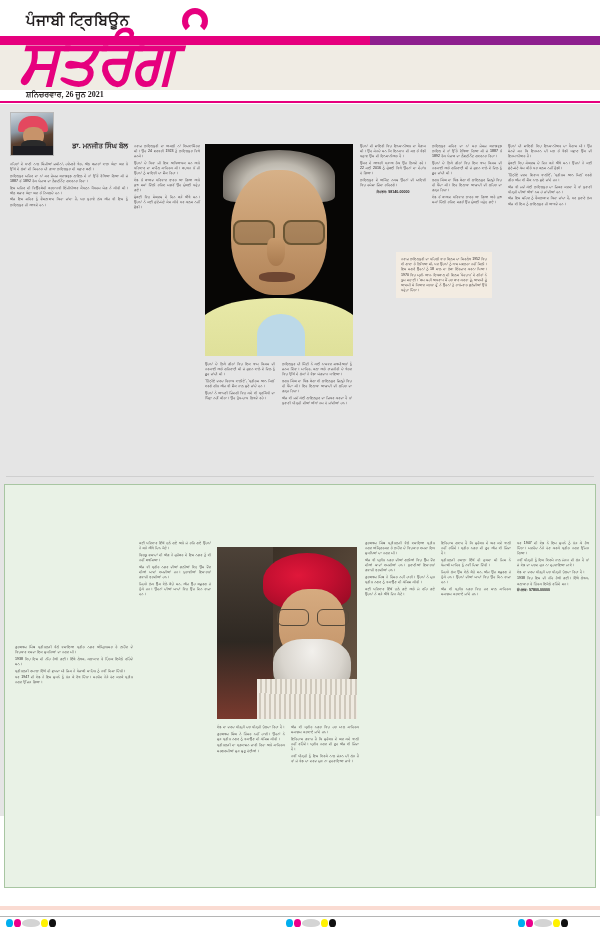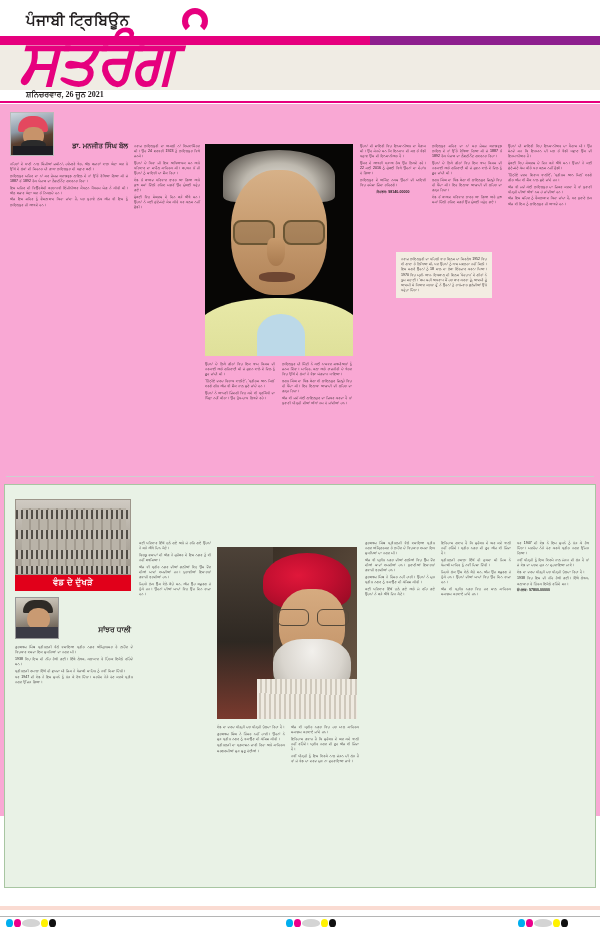--- a/index.html
+++ b/index.html
@@ -12,21 +12,21 @@
     width: 600px; height: 928px;
     font-family: "Liberation Sans", "DejaVu Sans", sans-serif;
     overflow: hidden;
     position: relative;
   }
 
   
   #page {
     width: 600px; height: 816px;
     position: relative;
-    background: #f9a8d4;
+    background: #e5e5e5;
   }
 
   
   #masthead {
     position: relative;
     height: 104px;
     background: #ffffff;
     padding: 0;
   }
   .mast-kicker {
@@ -489,38 +489,20 @@
       <p>ਅੱਜ ਇਸ ਸ਼ਹਿਰ ਨੂੰ ਫੈਸਲਾਬਾਦ ਕਿਹਾ ਜਾਂਦਾ ਹੈ, ਪਰ ਪੁਰਾਣੇ ਲੋਕ ਅੱਜ ਵੀ ਇਸ ਨੂੰ ਲਾਇਲਪੁਰ ਹੀ ਆਖਦੇ ਹਨ।</p>
     </div>
 
   </div>
 
   <div id="divider1"></div>
 
   <div id="article2">
 
 
-    <div class="a2-sidebox">
-      <div class="a2-grouppic">
-        <div class="bldg"></div>
-        <div class="crowd-row" style="top:10px"></div>
-        <div class="crowd-row" style="top:30px"></div>
-        <div class="crowd-row" style="top:50px"></div>
-        <div class="crowd-row" style="top:66px"></div>
-      </div>
-      <div class="a2-cap">ਵੰਡ ਦੇ ਦੁੱਖੜੇ</div>
-      <div class="a2-byline">
-        <div class="a2-byphoto">
-          <div class="hair2"></div>
-            <div class="face2"></div>
-            <div class="body2"></div>
-        </div>
-        <div class="a2-byname">ਸਾਂਝਰ ਧਾਲੀ</div>
-      </div>
-    </div>
 
     <div class="a2-photo">
       <div class="p2-bg"></div>
       <div class="p2-door"></div>
       <div class="p2-turban"></div>
       <div class="p2-face"></div>
       <div class="p2-beard"></div>
       <div class="p2-glass"></div>
       <div class="p2-kurta"></div>
     </div>

